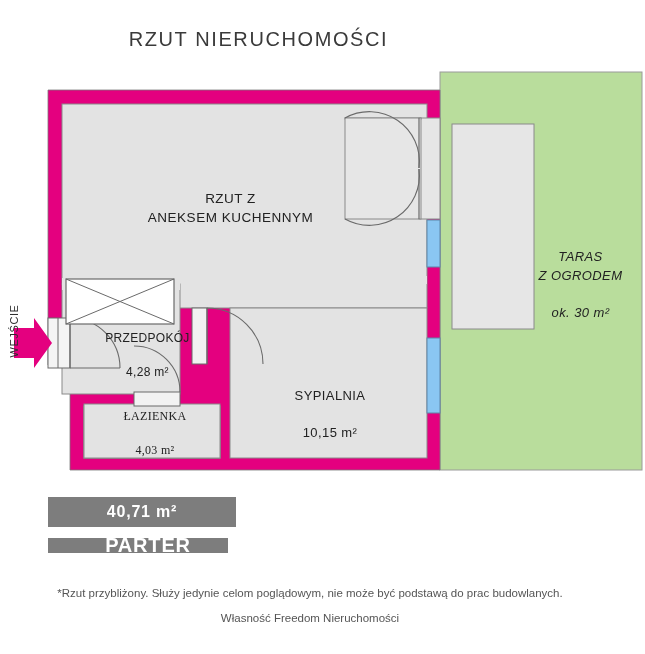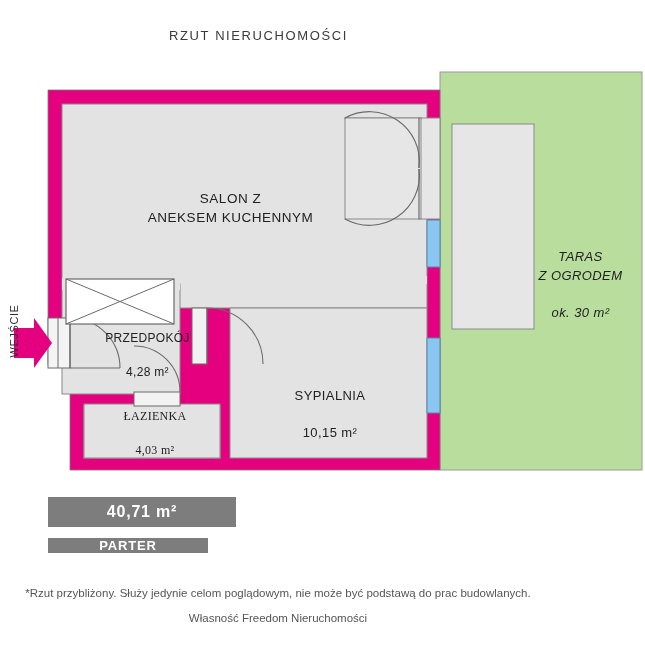--- a/index.html
+++ b/index.html
@@ -23,21 +23,21 @@
     background: #ffffff;
   }
 
   
   .title {
     position: absolute;
     left: 0;
     top: 28px;
     width: 517px;
     text-align: center;
-    font-size: 13px;
+    font-size: 20px;
     letter-spacing: 1.6px;
     color: #3a3a3a;
     font-weight: 400;
   }
 
   
   .plan {
     position: absolute;
     left: 0;
     top: 60px;
@@ -84,28 +84,29 @@
     position: absolute;
     background: #7d7d7d;
     color: #ffffff;
     font-weight: bold;
     display: flex;
     align-items: center;
     justify-content: center;
     letter-spacing: 0.8px;
   }
   #badge-area  { left: 48px; top: 497px; width: 188px; height: 30px; font-size: 16px; }
-  #badge-floor { left: 48px; top: 538px; width: 160px; height: 15px; font-size: 13px; }
+  #badge-floor { left: 48px; top: 538px; width: 160px; height: 15px; font-size: 20px; padding-left: 20px; }
 
   
   .footnote {
     position: absolute;
     width: 556px;
     text-align: center;
     color: #555555;
+    padding-left: 32px;
   }
   #footnote-disclaimer { left: 0; top: 587px; font-size: 11.5px; }
   #footnote-owner      { left: 0; top: 612px; font-size: 11.5px; }
 </style>
 </head>
 <body>
 
 <div id="page">
 
   <div class="title">RZUT NIERUCHOMOŚCI</div>
@@ -172,21 +173,21 @@
       <line x1="207" y1="248" x2="207" y2="304" stroke="#6a6a6a" stroke-width="1.2"></line>
 
       <path d="M 14,268 L 34,268 L 34,258 L 52,283 L 34,308 L 34,298 L 14,298 Z" fill="#e4007f" stroke="none"></path>
 
     </svg>
   </div>
 
   <div class="entrance-label">WEJŚCIE</div>
 
   <div class="room-label" id="label-salon">
-    <span class="rl-name">SALON Z
+    <span class="rl-name">RZUT Z
 ANEKSEM KUCHENNYM</span>
   </div>
 
   <div class="room-label" id="label-przedpokoj">
     <span class="rl-name">PRZEDPOKÓJ</span>
     <span class="rl-area">4,28 m²</span>
   </div>
 
   <div class="room-label" id="label-lazienka">
     <span class="rl-name">ŁAZIENKA</span>

